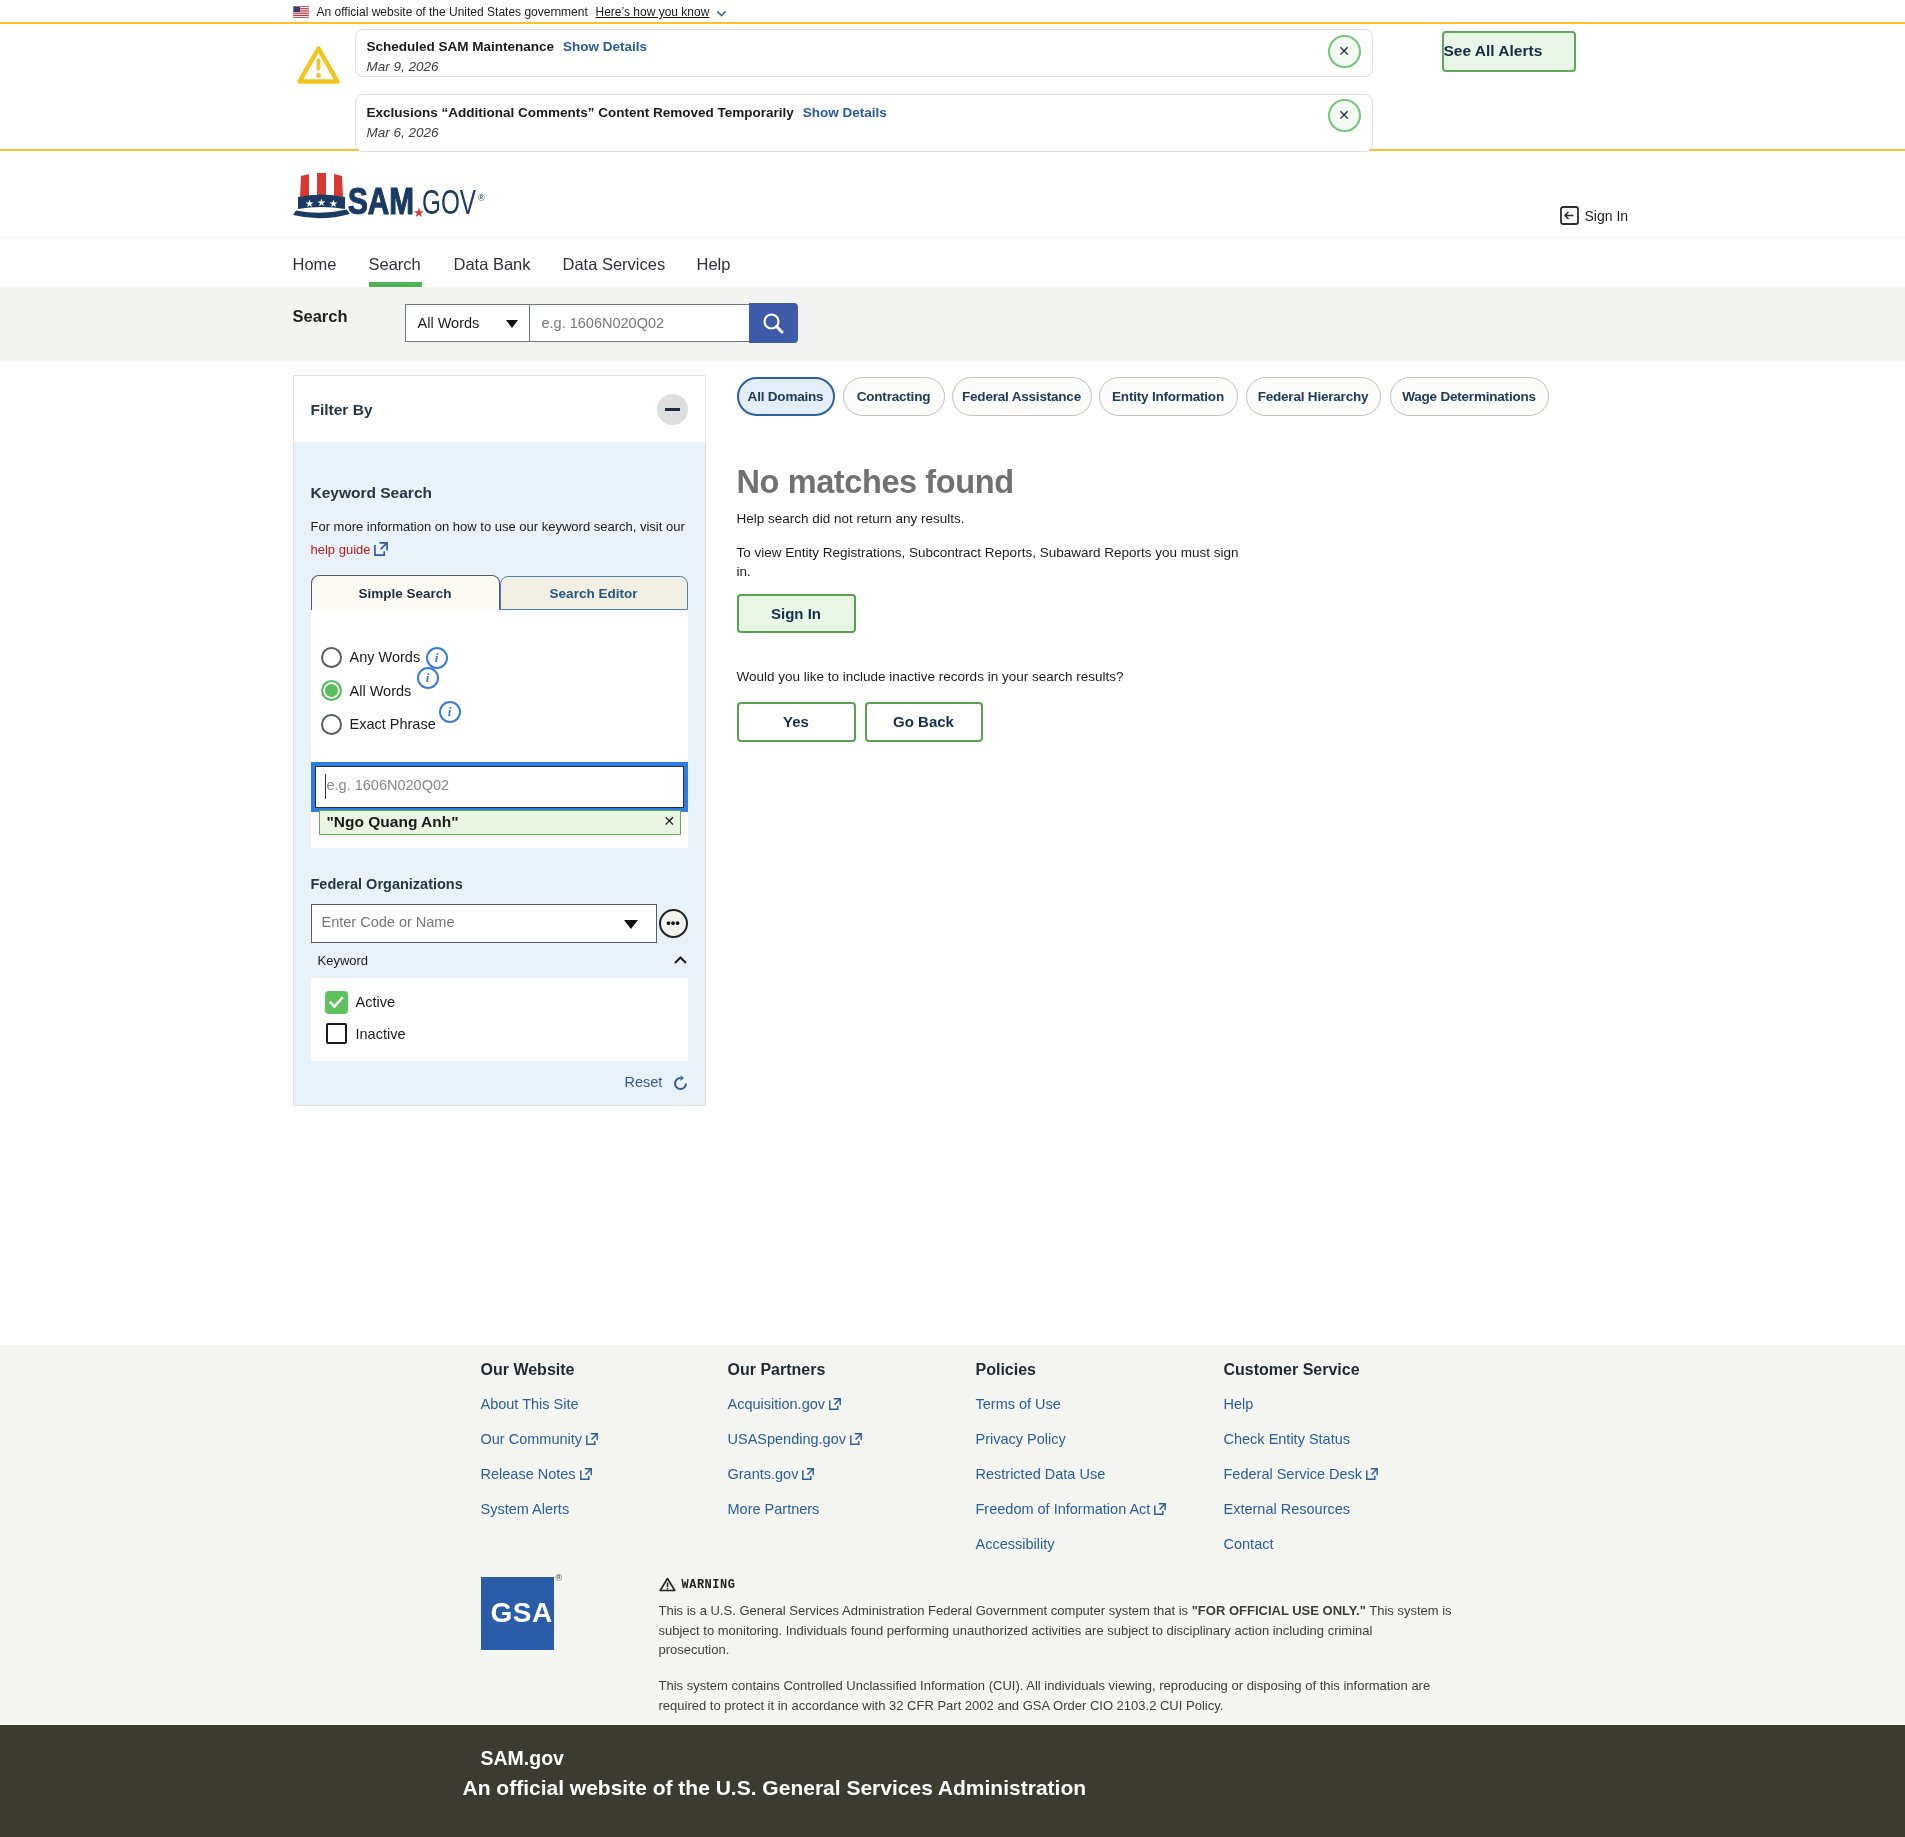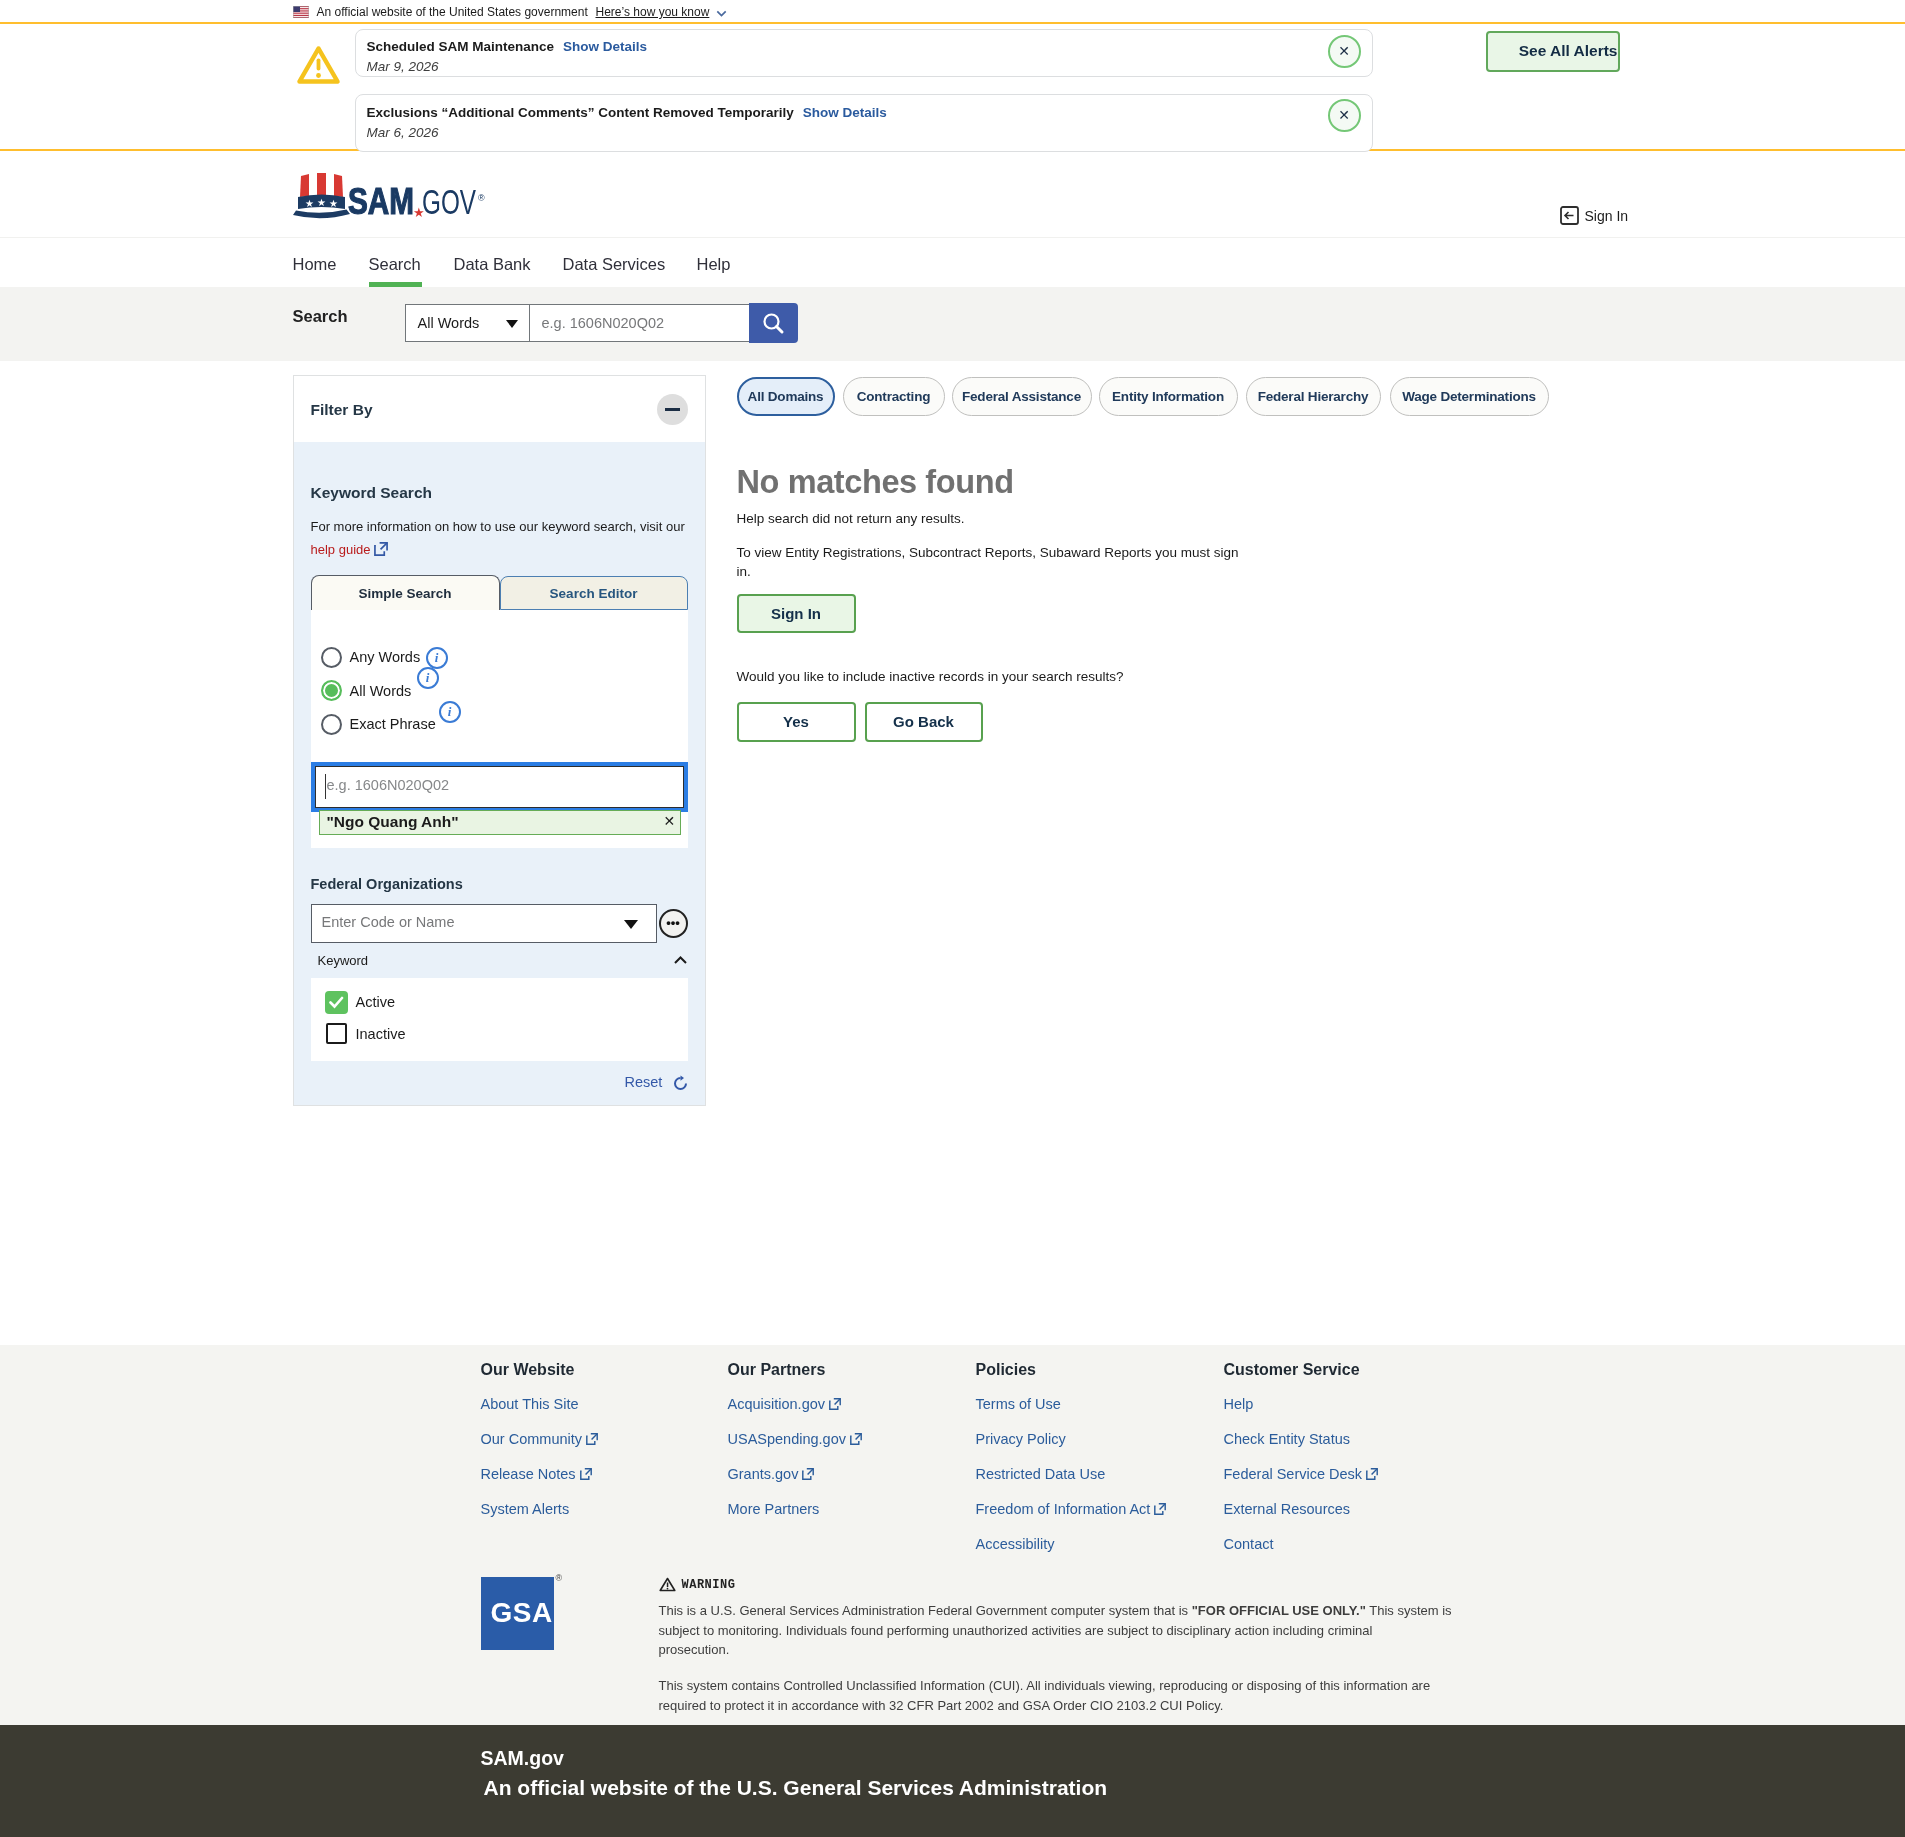--- a/index.html
+++ b/index.html
@@ -7,21 +7,21 @@
 .c { position:relative; width:1320px; margin:0 auto; height:100%; }
 .abs { position:absolute; white-space:nowrap; }
 #banner { height:24px; border-bottom:2px solid #ffbe2e; background:#fff; }
 #banner .txt { font-size:12px; color:#1b1b1b; position:absolute; top:5px; white-space:nowrap; }
 #alerts { height:127px; border-bottom:2px solid #ffbe2e; background:#fff; }
 .alertbox { position:absolute; left:62px; width:1018px; border:1px solid #dcdee0; border-radius:8px; background:#fff; }
 .alertbox .t { font-size:13.5px; font-weight:bold; color:#1b1b1b; }
 .alertbox .sd { font-size:13.5px; font-weight:bold; color:#2a5a9e; margin-left:9px; }
 .alertbox .d { font-size:13.5px; font-style:italic; color:#3d3d3d; margin-top:4px; }
 .closebtn { position:absolute; width:33px; height:33px; border-radius:50%; border:2px solid #74c776; background:#f4faf4; color:#1c2e45; font-size:14px; line-height:29px; text-align:center; }
-#seeall { position:absolute; left:1193px; top:7px; width:134px; height:41px; background:#e9f6e7; border:2px solid #61a85b; border-radius:4px; font-size:15.5px; font-weight:bold; color:#132c44; text-align:right; line-height:36px; }
+#seeall { position:absolute; left:1149px; top:7px; width:134px; height:41px; background:#e9f6e7; border:2px solid #61a85b; border-radius:4px; font-size:15.5px; font-weight:bold; color:#132c44; text-align:left; line-height:36px; }
 #hdr { height:86px; background:#fff; }
 #nav { height:50px; background:#fff; border-top:1px solid #f1f1ef; }
 #nav span { position:absolute; top:17px; font-size:16.5px; color:#30303a; white-space:nowrap; }
 #srow { height:74px; background:#f3f3f1; }
 #main { height:984px; background:#fff; }
 .pill { position:absolute; top:16px; height:39px; border-radius:20px; background:#fbfbf9; border:1px solid #c0c0be; font-size:13.5px; font-weight:bold; color:#203a5a; letter-spacing:-0.2px; display:flex; align-items:center; justify-content:center; white-space:nowrap; }
 .pill.active { background:#e4eef9; border:2px solid #2d5f9e; }
 .info { position:absolute; width:22px; height:22px; border-radius:50%; border:2px solid #3a7bd5; }
 .info::after { content:"i"; position:absolute; left:0; top:1px; width:18px; text-align:center; font-size:13px; font-style:italic; font-weight:bold; color:#3a7bd5; font-family:"Liberation Serif",serif; }
 .greenbtn { position:absolute; border:2px solid #58a14f; border-radius:4px; text-align:center; font-size:15px; font-weight:bold; color:#14304a; }
@@ -278,15 +278,15 @@
       </svg>
     <span class="abs" style="left:389px;top:233px;font-family:'Liberation Mono',monospace;font-size:12px;font-weight:bold;color:#222;letter-spacing:0.5px;">WARNING</span>
     <div class="abs" style="left:366px;top:256px;font-size:13px;color:#3d3d3d;line-height:19.7px;">This is a U.S. General Services Administration Federal Government computer system that is <b>"FOR OFFICIAL USE ONLY."</b> This system is<br>subject to monitoring. Individuals found performing unauthorized activities are subject to disciplinary action including criminal<br>prosecution.</div>
     <div class="abs" style="left:366px;top:331px;font-size:13px;color:#3d3d3d;line-height:19.7px;">This system contains Controlled Unclassified Information (CUI). All individuals viewing, reproducing or disposing of this information are<br>required to protect it in accordance with 32 CFR Part 2002 and GSA Order CIO 2103.2 CUI Policy.</div>
   </div>
 </div>
 
 <div id="fdark">
   <div class="c">
     <span class="abs" style="left:188px;top:22px;font-size:19.5px;font-weight:bold;color:#fff;">SAM.gov</span>
-    <span class="abs" style="left:191px;top:51px;font-size:21px;font-weight:bold;color:#fff;">An official website of the U.S. General Services Administration</span>
+    <span class="abs" style="left:170px;top:51px;font-size:21px;font-weight:bold;color:#fff;">An official website of the U.S. General Services Administration</span>
   </div>
 </div>
 
 </body></html>

